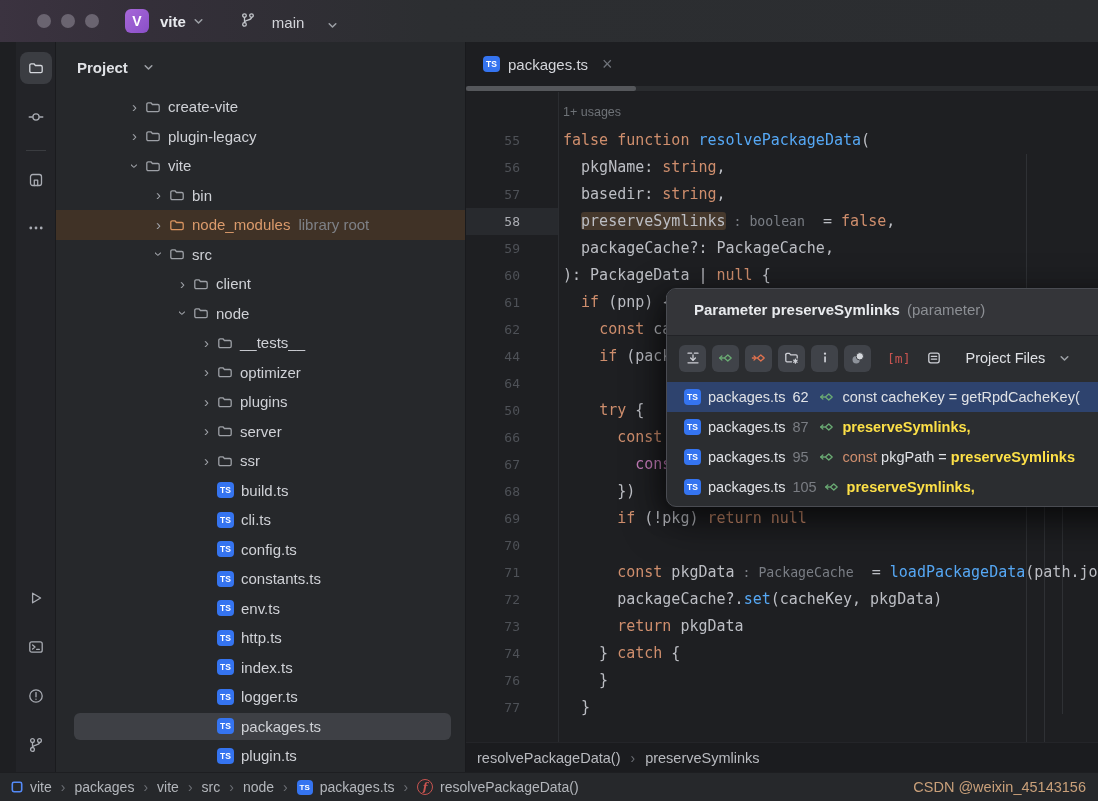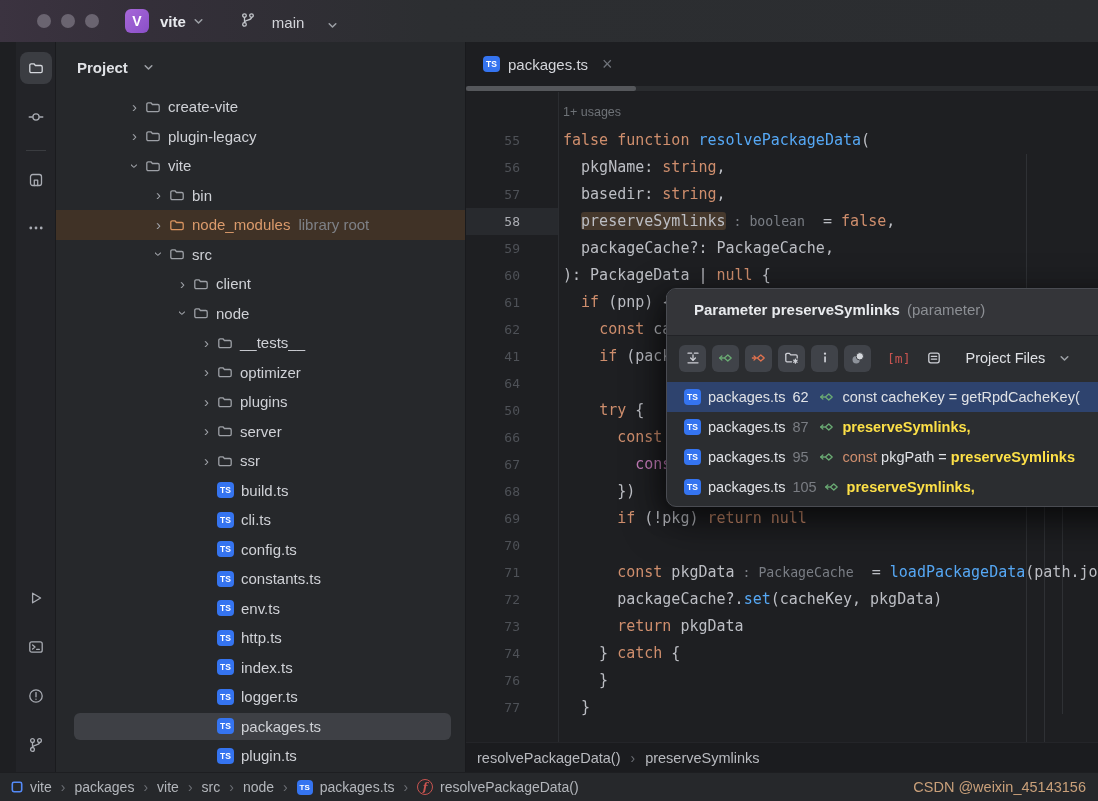--- a/index.html
+++ b/index.html
@@ -440,21 +440,21 @@
             </div>
             <div class="line">
               <div class="g">61</div>
               <div class="c"><span class="c-p">  </span><span class="c-k">if</span><span class="c-p"> (pnp) {</span></div>
             </div>
             <div class="line">
               <div class="g">62</div>
               <div class="c"><span class="c-p">    </span><span class="c-k">const</span><span class="c-p"> cacheKey = getRpdCacheKey(pkgName, basedir, preserveSymlinks)</span></div>
             </div>
             <div class="line">
-              <div class="g">41</div>
+              <div class="g">44</div>
               <div class="c"><span class="c-p">    </span><span class="c-k">if</span><span class="c-p"> (packageCache) {</span></div>
             </div>
             <div class="line">
               <div class="g">64</div>
               <div class="c"></div>
             </div>
             <div class="line">
               <div class="g">50</div>
               <div class="c"><span class="c-p">    </span><span class="c-k">try</span><span class="c-p"> {</span></div>
             </div>

